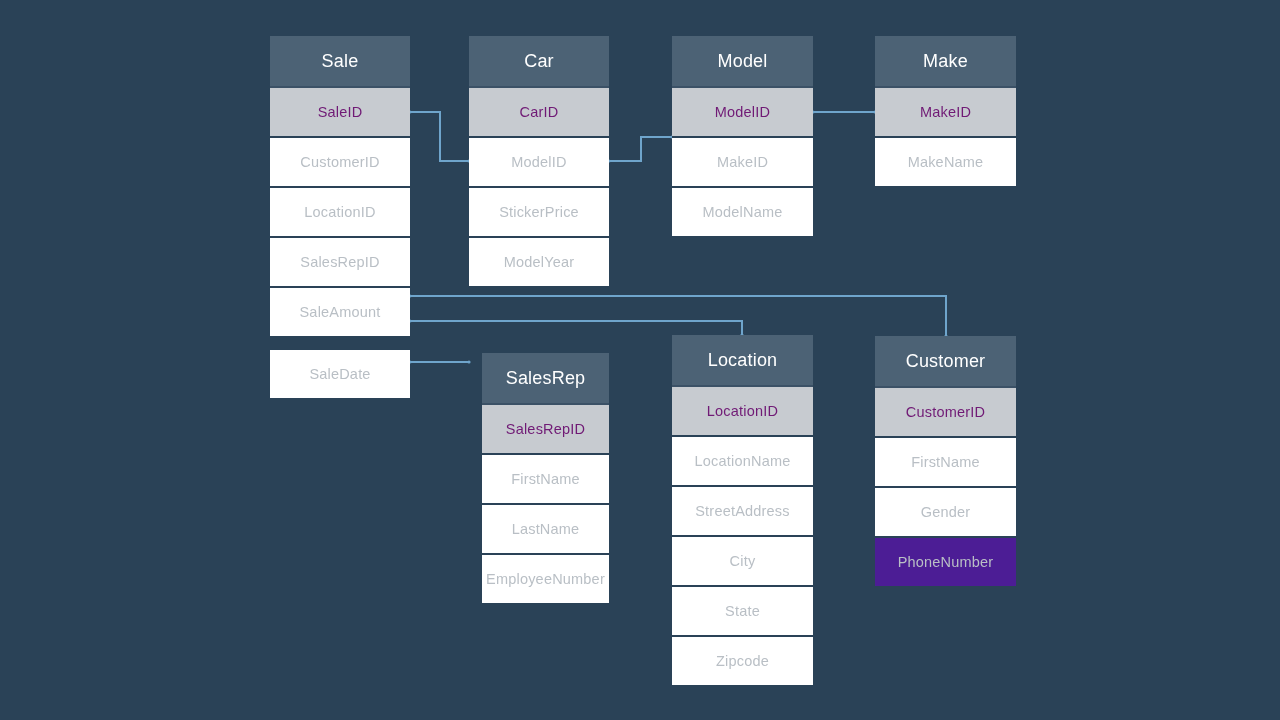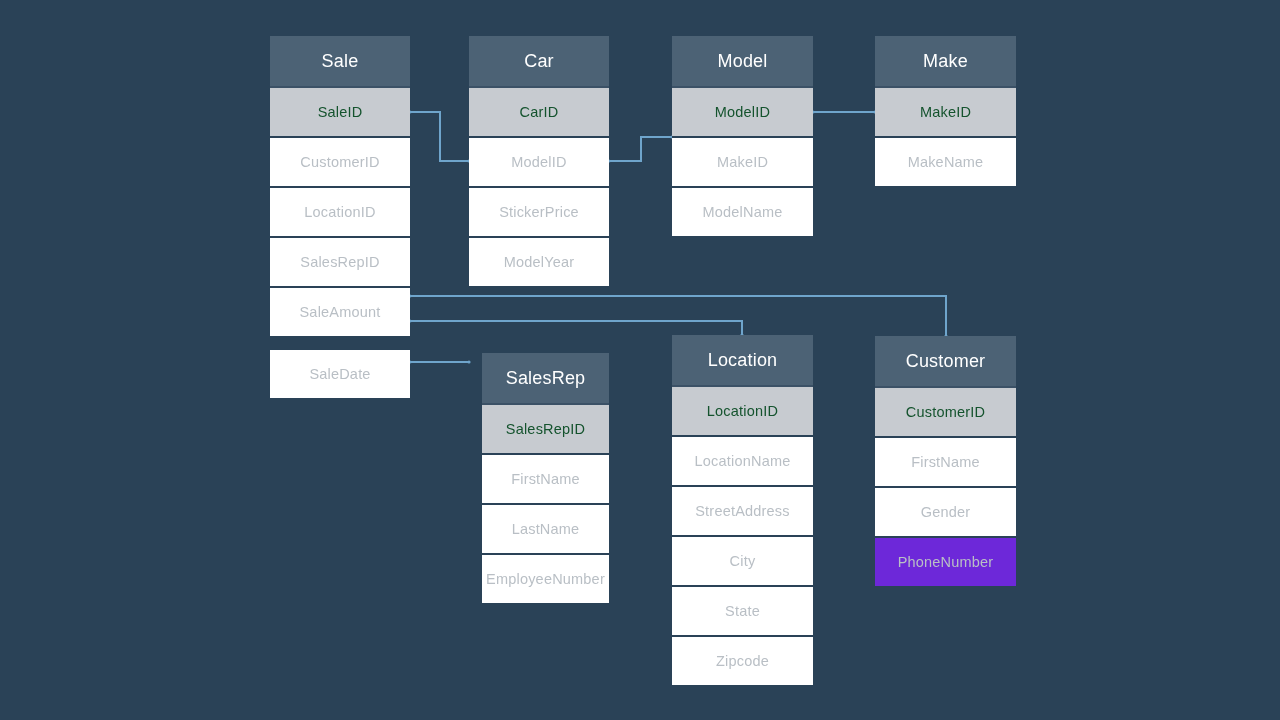--- a/index.html
+++ b/index.html
@@ -45,21 +45,21 @@
     display: flex;
     align-items: center;
     justify-content: center;
     border-top: 2px solid #2a4257;
     letter-spacing: 0.2px;
     white-space: nowrap;
     overflow: hidden;
   }
   .field.pk {
     background: #c7cbd0;
-    color: #14532d;
+    color: #701a75;
     border-top: 2px solid #3b5166;
   }
 </style>
 </head>
 <body>
 
 <div id="canvas" style="background: rgb(42, 66, 87);">
   <svg id="edges" viewBox="0 0 1280 720" width="1280" height="720" aria-hidden="true">
       <polyline points="410,112 440,112 440,161 469,161" fill="none" stroke="#6fa5cc" stroke-width="2" stroke-linejoin="miter"></polyline>
       <circle cx="410" cy="112" r="1.6" fill="#6fa5cc"></circle>
@@ -121,15 +121,15 @@
       <div class="field" style="background: rgb(255, 255, 255);">StreetAddress</div>
       <div class="field" style="background: rgb(255, 255, 255);">City</div>
       <div class="field" style="background: rgb(255, 255, 255);">State</div>
       <div class="field" style="background: rgb(255, 255, 255);">Zipcode</div>
     </div>
     <div class="entity" style="left: 875px; top: 336px; width: 141px;">
       <div class="entity-header" style="background: rgb(76, 98, 117);">Customer</div>
       <div class="field pk" style="background: rgb(199, 203, 208);">CustomerID</div>
       <div class="field" style="background: rgb(255, 255, 255);">FirstName</div>
       <div class="field" style="background: rgb(255, 255, 255);">Gender</div>
-      <div class="field" style="background: #6d28d9;">PhoneNumber</div>
+      <div class="field" style="background: #4c1d95;">PhoneNumber</div>
     </div>
   </div>
 
 </body></html>

